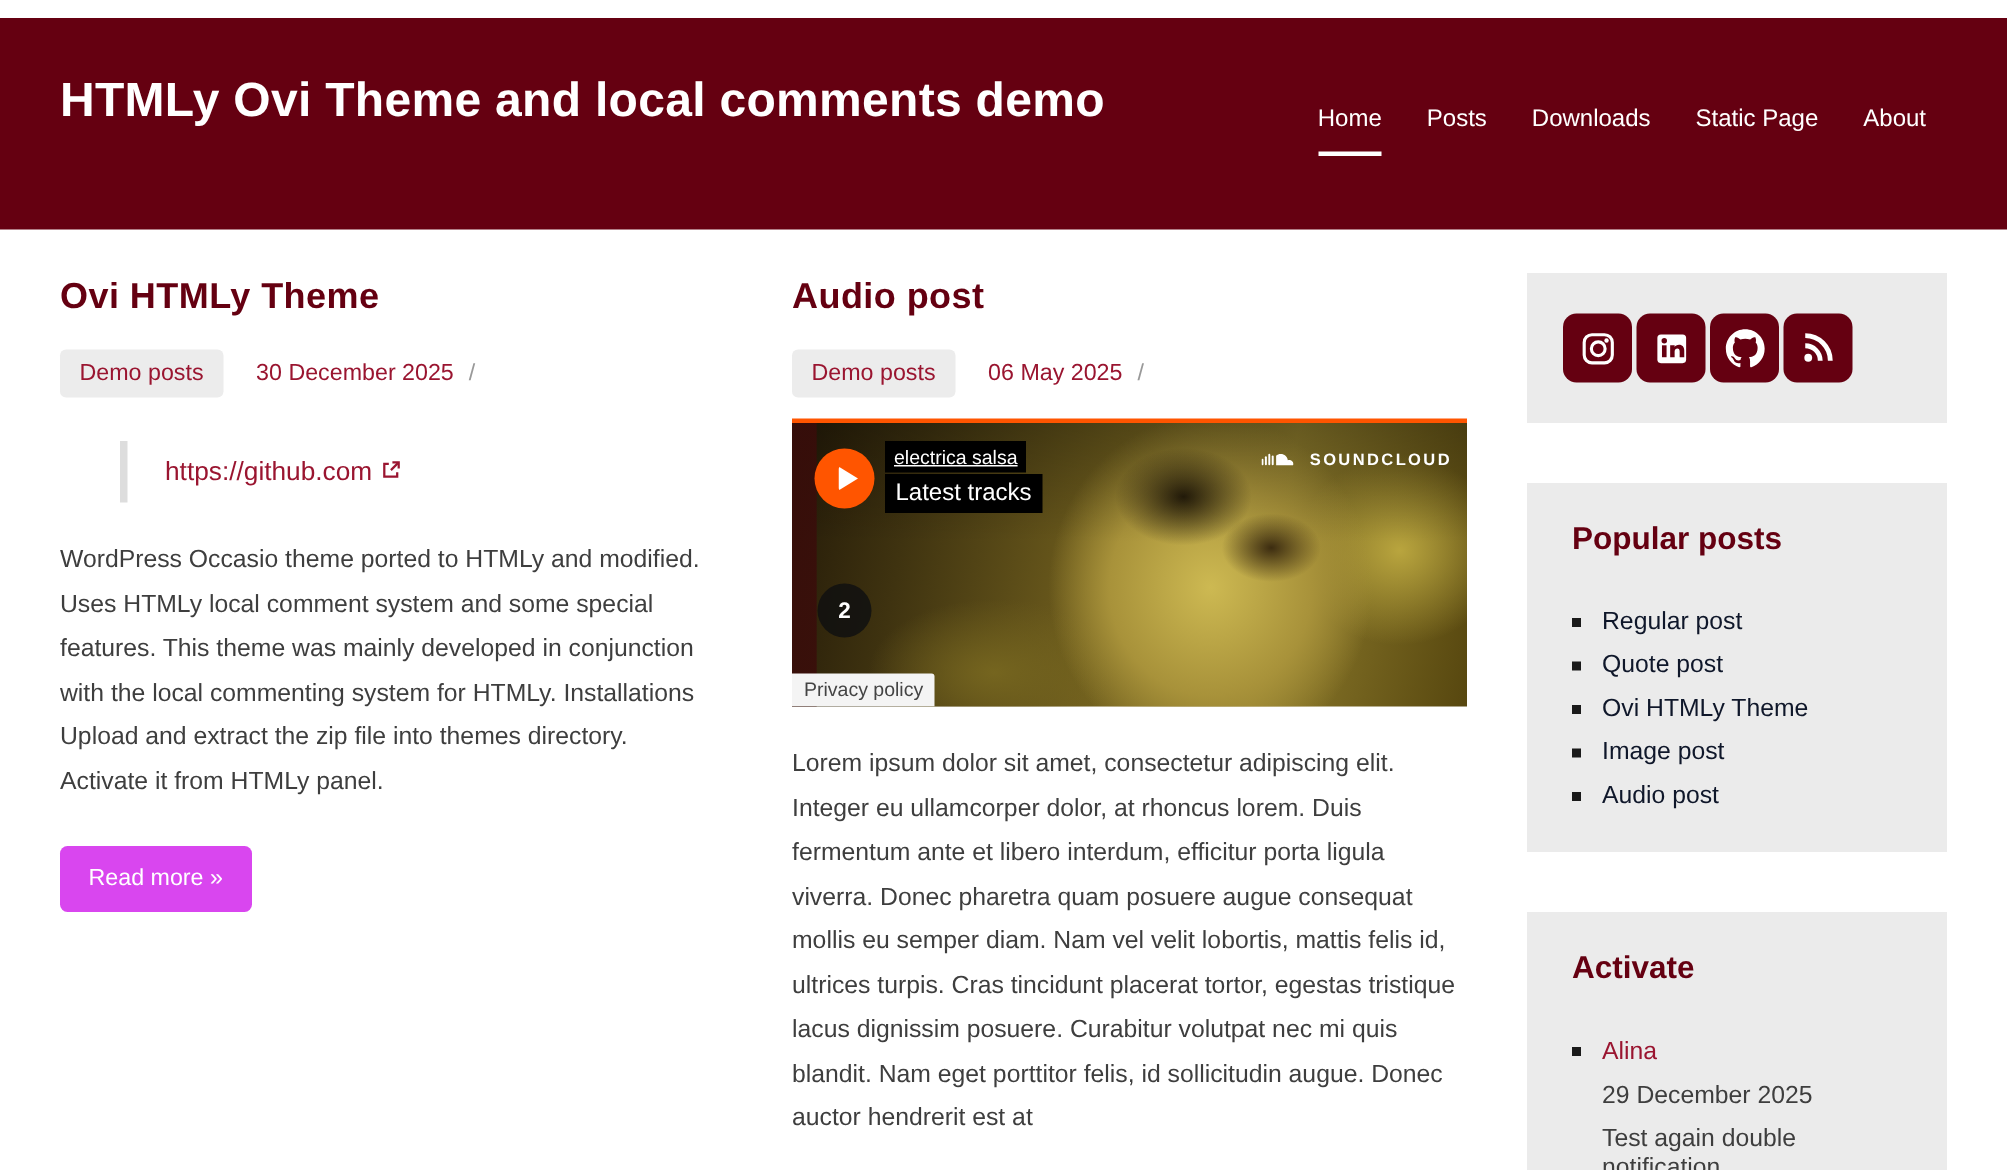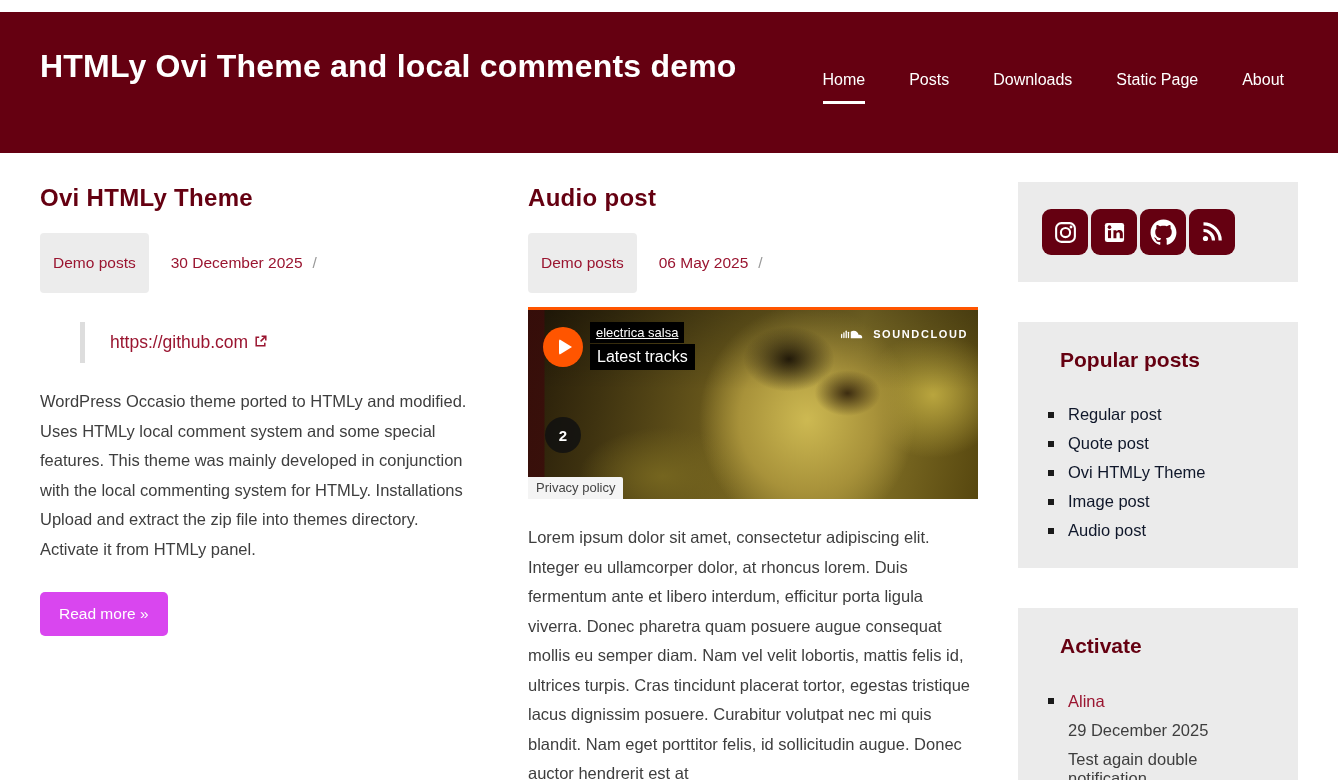--- a/index.html
+++ b/index.html
@@ -20,37 +20,37 @@
   .site-title {
     position: absolute; left: 40px; top: 36px;
     font-size: 32px; font-weight: bold; letter-spacing: .2px; margin: 0;
   }
   .site-desc {
     position: absolute; left: 40px; top: 87px;
     font-size: 15.5px; font-weight: normal; margin: 0;
   }
   .main-nav {
     position: absolute; right: 54px; top: 59px;
-    display: flex; gap: 44px; font-size: 16px;
+    display: flex; gap: 30px; font-size: 16px;
   }
   .main-nav a { color: #fff; padding-bottom: 12px; }
   .main-nav a.active { border-bottom: 3px solid #fff; }
 
   
   .post { position: absolute; top: 184px; }
   .post-left { left: 40px; width: 440px; }
   .post-mid  { left: 528px; width: 450px; }
   .post-title {
     margin: 0; font-size: 24px; font-weight: bold; color: #650011; letter-spacing: .3px;
   }
   .post-meta {
     margin-top: 21px; display: flex; align-items: center; font-size: 15.5px;
   }
   .cat-badge {
-    background: #ececec; color: #9a1530; padding: 21px 13px; border-radius: 4px;
+    background: #ececec; color: #9a1530; padding: 7px 13px; border-radius: 4px;
     display: inline-block;
   }
   .post-date { color: #9a1530; margin-left: 22px; }
   .meta-sep { color: #999; margin-left: 10px; }
 
   .post-quote {
     margin-top: 29px; border-left: 5px solid #ddd; padding: 10px 0 10px 25px;
   }
   .quote-link { color: #9a1530; font-size: 17.5px; display: inline-flex; align-items: center; gap: 6px; }
   .ext-icon { display: inline-block; }
@@ -115,21 +115,21 @@
   .sb-social {
     top: 182px; height: 100px; display: flex; align-items: center;
     padding-left: 24px; gap: 3px;
   }
   .social-btn {
     width: 46px; height: 46px; background: #650011; border-radius: 9px;
     display: flex; align-items: center; justify-content: center; cursor: pointer;
   }
   .sb-popular { top: 322px; height: 246px; padding: 26px 30px; }
   .sb-comments { top: 608px; height: 200px; padding: 26px 30px; }
-  .sb-heading { margin: 0 0 34px 12px; font-size: 21px; font-weight: bold; color: #650011; }
+  .sb-heading { margin: 0 0 34px 0; font-size: 21px; font-weight: bold; color: #650011; }
   .sb-list { margin: 0; padding: 0; list-style: none; }
   .sb-list li { position: relative; padding-left: 20px; margin-bottom: 12px; font-size: 16.5px; line-height: 17px; }
   .sb-list li::before {
     content: ""; position: absolute; left: 0; top: 6px; width: 6px; height: 6px; background: #1a1a1a;
   }
   .sb-list a { color: #0f172a; }
   .comment-item { position: relative; padding-left: 20px; font-size: 16.5px; }
   .comment-item::before {
     content: ""; position: absolute; left: 0; top: 6px; width: 6px; height: 6px; background: #1a1a1a;
   }

